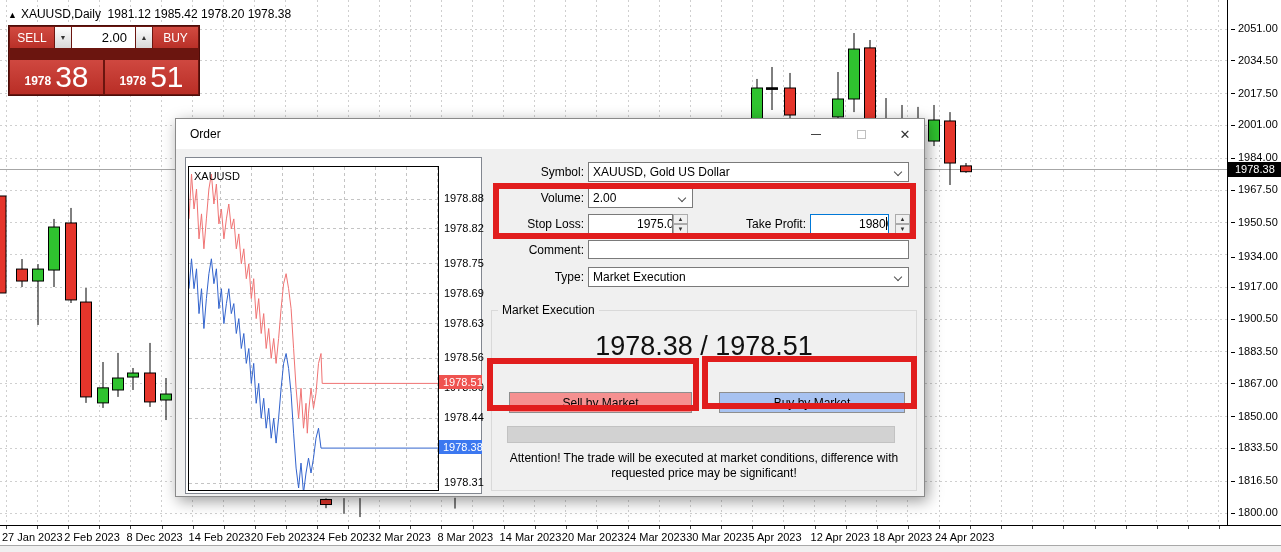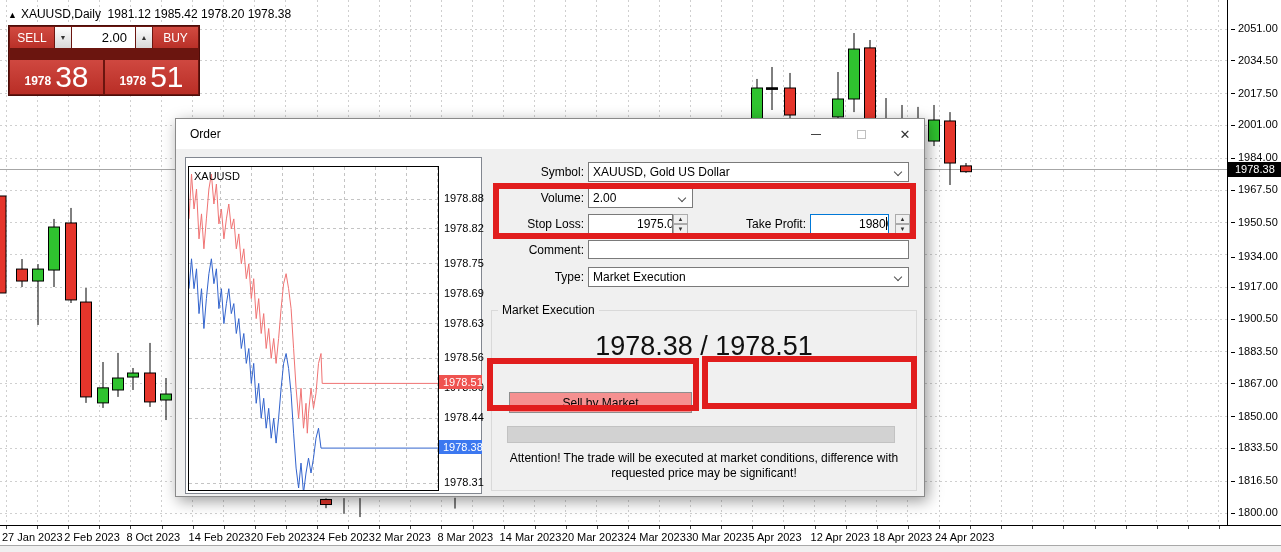--- a/index.html
+++ b/index.html
@@ -334,21 +334,21 @@
       <div class="date-tick" style="left: 1001.2px;"></div>
       <div class="date-tick" style="left: 1032.3px;"></div>
       <div class="date-tick" style="left: 1063.4px;"></div>
       <div class="date-tick" style="left: 1094.5px;"></div>
       <div class="date-tick" style="left: 1125.6px;"></div>
       <div class="date-tick" style="left: 1156.7px;"></div>
       <div class="date-tick" style="left: 1187.8px;"></div>
       <div class="date-tick" style="left: 1218.9px;"></div>
       <div class="date-label" style="left: 2px;">27 Jan 2023</div>
       <div class="date-label" style="left: 64.2px;">2 Feb 2023</div>
-      <div class="date-label" style="left: 126.4px;">8 Oct 2023</div>
+      <div class="date-label" style="left: 126.4px;">8 Dec 2023</div>
       <div class="date-label" style="left: 188.6px;">14 Feb 2023</div>
       <div class="date-label" style="left: 250.8px;">20 Feb 2023</div>
       <div class="date-label" style="left: 313px;">24 Feb 2023</div>
       <div class="date-label" style="left: 375.2px;">2 Mar 2023</div>
       <div class="date-label" style="left: 437.4px;">8 Mar 2023</div>
       <div class="date-label" style="left: 499.6px;">14 Mar 2023</div>
       <div class="date-label" style="left: 561.8px;">20 Mar 2023</div>
       <div class="date-label" style="left: 624px;">24 Mar 2023</div>
       <div class="date-label" style="left: 686.2px;">30 Mar 2023</div>
       <div class="date-label" style="left: 748.4px;">5 Apr 2023</div>
@@ -445,20 +445,21 @@
       <div class="flabel" style="left:250px;width:158px;top:121px">Type:</div>
       <div class="ctl" style="left:412px;top:118px;width:321px;height:20px">
         <span>Market Execution</span>
         <span class="chev"></span>
       </div>
 
       <fieldset class="group">
         <legend>Market Execution</legend>
         <div class="quote">1978.38 / 1978.51</div>
         <button class="mkt-btn" style="left:17px;top:75px;width:183px;background:#f59090">Sell by Market</button>
+        <button class="mkt-btn" style="left:227px;top:75px;width:186px;background:#a8c2f0">Buy by Market</button>
         <div class="graybar"></div>
         <div class="attn">
           <span>Attention! The trade will be executed at market conditions, difference with</span><br>
           <span>requested price may be significant!</span>
         </div>
       </fieldset>
     </div>
   </div>
 
   <div class="anno" style="left:493px;top:183px;width:423px;height:56px"></div>

